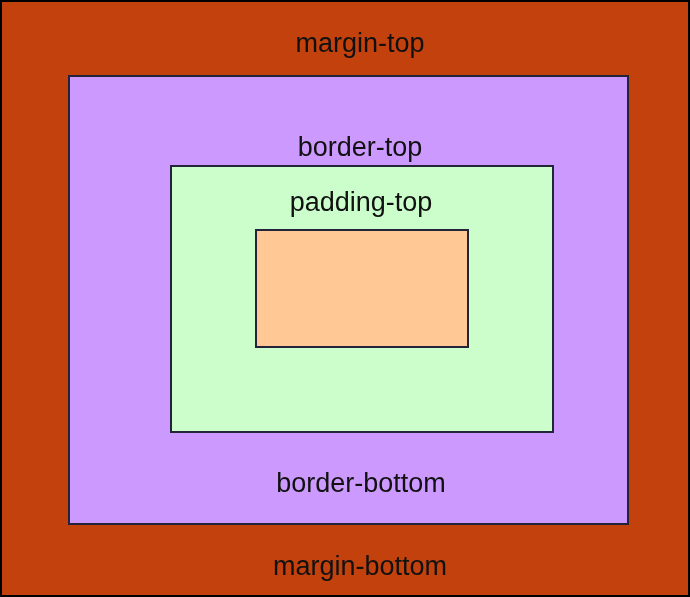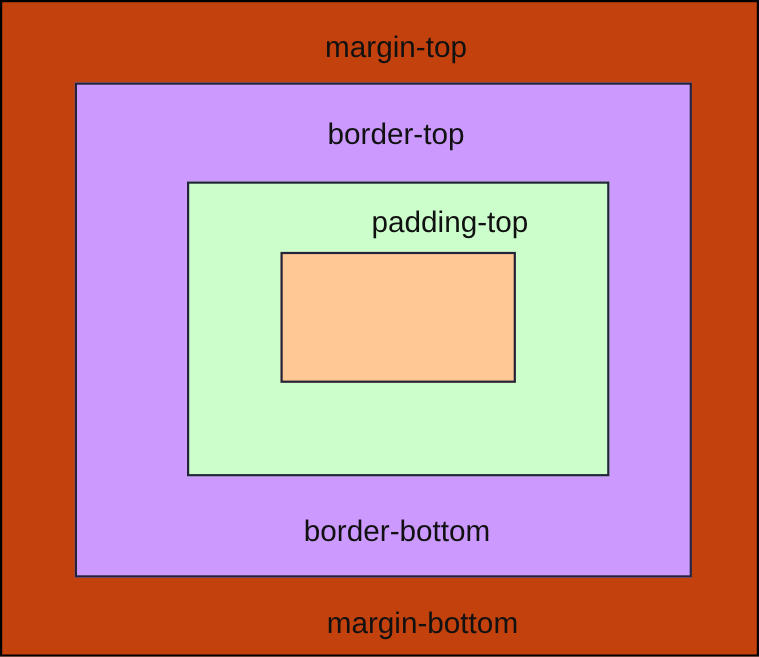--- a/index.html
+++ b/index.html
@@ -29,22 +29,22 @@
     height: 28px;
     line-height: 28px;
     font-size: 27px;
     white-space: nowrap;
     transform: translateX(-50%);
     left: 358px;
     color: #111111;
     letter-spacing: 0px;
   }
   .lbl-margin-top     { top: 27px;  }
-  .lbl-border-top     { top: 106px; text-align: right; }
-  .lbl-padding-top    { top: 186px; left: 359px; margin-left: 48px; }
+  .lbl-border-top     { top: 131px; text-align: right; }
+  .lbl-padding-top    { top: 186px; left: 359px; }
   .lbl-content        { top: 271px; }
   .lbl-padding-bottom { top: 383px; left: 359px; }
   .lbl-border-bottom  { top: 467px; left: 359px; }
   .lbl-margin-bottom  { top: 550px; }
 </style>
 </head>
 <body>
 
 <div class="canvas" style="background-color: #c2410c; border-color: rgb(0, 0, 0);">
 
@@ -60,14 +60,14 @@
   <div class="lbl lbl-margin-top" style="color: rgb(17, 17, 17);">margin-top</div>
 
   <div class="lbl lbl-border-top" style="color: rgb(17, 17, 17);">border-top</div>
 
   <div class="lbl lbl-padding-top" style="color: rgb(17, 17, 17);">padding-top</div>
 
 
 
   <div class="lbl lbl-border-bottom" style="color: rgb(17, 17, 17);">border-bottom</div>
 
-  <div class="lbl lbl-margin-bottom" style="color: rgb(17, 17, 17); margin-left: 24px;">margin-bottom</div>
+  <div class="lbl lbl-margin-bottom" style="color: rgb(17, 17, 17);">margin-bottom</div>
 </div>
 
 </body></html>

